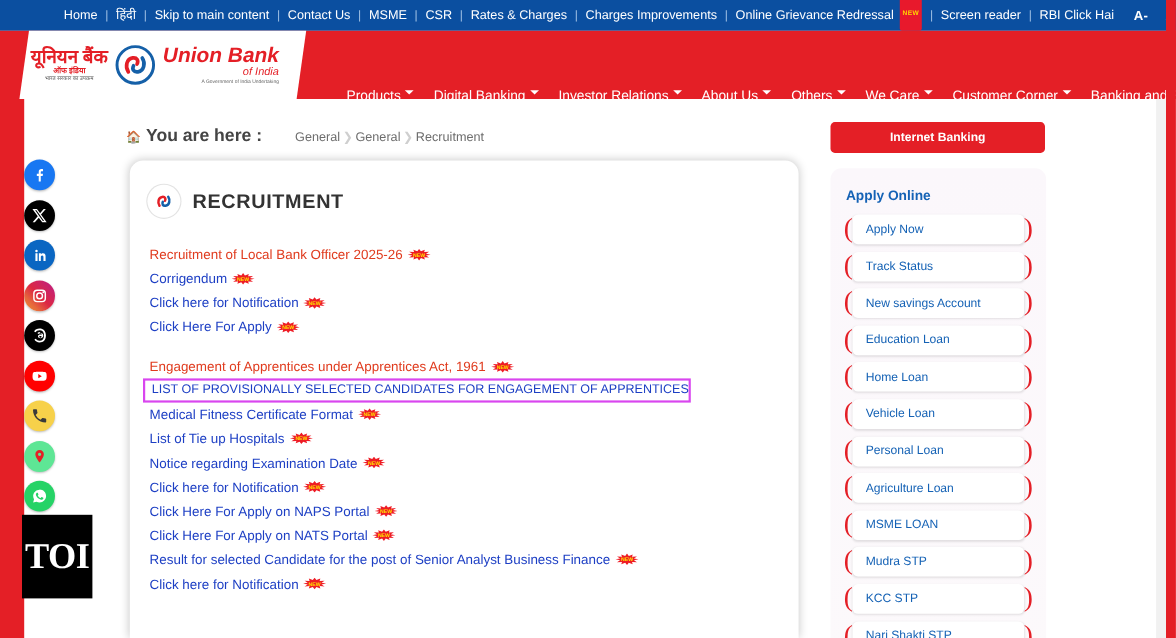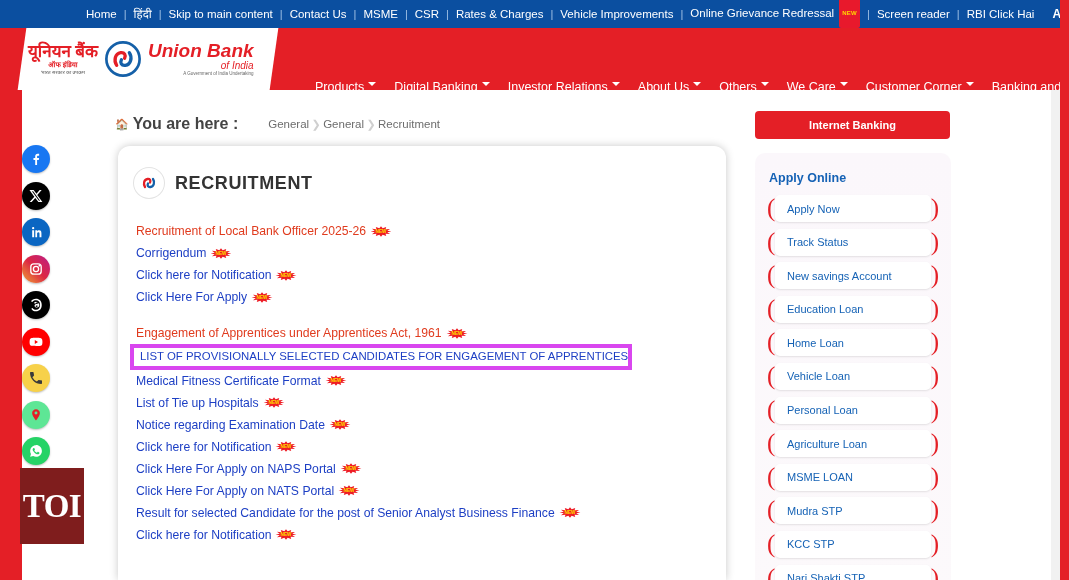--- a/index.html
+++ b/index.html
@@ -8,21 +8,21 @@
     overflow: hidden;
     font-family: "Liberation Sans", sans-serif;
     background: #ffffff;
   }
   #page { position: relative; width: 1069px; height: 580px; background:#fff; overflow:hidden; }
 
   
   .topbar {
     position:absolute; left:0; top:0; width:1069px; height:28px;
     background:#0b4fa0;
-    display:flex; align-items:center;padding-left:28px;
+    display:flex; align-items:center;
   }
   .topbar-inner { display:flex; align-items:center; padding-left:58px; height:28px; }
   .tb-link {
     color:#ffffff; font-size:11.5px; white-space:nowrap;
     padding:0 0px; cursor:pointer; line-height:28px;
   }
   .tb-sep { color:#9fc0e4; font-size:11px; padding:0 7px; }
   .new-badge {
     display:inline-block; margin-left:5px; vertical-align:middle;
     background:#e8192c; color:#ffd700; font-size:6px; font-weight:bold;
@@ -92,21 +92,21 @@
   .soc-in { background:#0a66c2; }
   .soc-ig { background:linear-gradient(45deg,#f09433,#e6683c,#dc2743,#cc2366,#bc1888); }
   .soc-th { background:#000000; }
   .soc-yt { background:#ff0000; }
   .soc-ph { background:#f7d14a; }
   .soc-lo { background:#5ee695; }
   .soc-wa { background:#25d366; }
 
   .toi-logo {
     position:absolute; left:20px; top:378px; width:64px; height:76px;
-    background:#7f1d1d; display:flex; align-items:center; justify-content:center;
+    background:#000000; display:flex; align-items:center; justify-content:center;
     z-index:20;
   }
   .toi-logo span {
     color:#ffffff; font-family:"Liberation Serif", serif;
     font-size:33px; font-weight:bold; letter-spacing:-0.5px;
   }
 
   
   .breadcrumb {
     position:absolute; left:115px; top:25px;
@@ -137,21 +137,21 @@
 
   .links { padding:22px 0 0 18px; }
   .lnk {
     font-size:12.2px; line-height:1.05; padding:4.6px 0;
     display:flex; align-items:center; cursor:pointer; white-space:nowrap;
   }
   .lnk.head { color:#e03b1e; }
   .lnk.sub  { color:#1d3fc4; }
   .lnk.gap  { margin-top:14px; }
   .lnk.highlight {
-    border:4px solid #d946ef; padding:3px 6px; margin-left:-6px;
+    border:2px solid #d946ef; padding:3px 6px; margin-left:-6px;
     width:482px; box-sizing:content-box;
   }
   .lnk.highlight .lbl { font-size:11.4px; }
   .newgif {
     display:inline-block; margin-left:4px; position:relative; top:0px;
     width:22px; height:11px;
   }
 
   
   .rightcol { position:absolute; left:755px; top:0px; width:200px; }
@@ -208,21 +208,21 @@
         <span class="tb-link">Skip to main content</span>
         <span class="tb-sep">|</span>
         <span class="tb-link">Contact Us</span>
         <span class="tb-sep">|</span>
         <span class="tb-link">MSME</span>
         <span class="tb-sep">|</span>
         <span class="tb-link">CSR</span>
         <span class="tb-sep">|</span>
         <span class="tb-link">Rates &amp; Charges</span>
         <span class="tb-sep">|</span>
-        <span class="tb-link">Vehicle Improvements</span>
+        <span class="tb-link">Charges Improvements</span>
         <span class="tb-sep">|</span>
         <span class="tb-link">Online Grievance Redressal<span class="new-badge">NEW</span></span>
         <span class="tb-sep">|</span>
         <span class="tb-link">Screen reader</span>
         <span class="tb-sep">|</span>
         <span class="tb-link">RBI Click Hai</span>
       </div>
     <div class="tb-right">
       <span class="fontbtn">A-</span>
       <span class="fontbtn">A</span>

